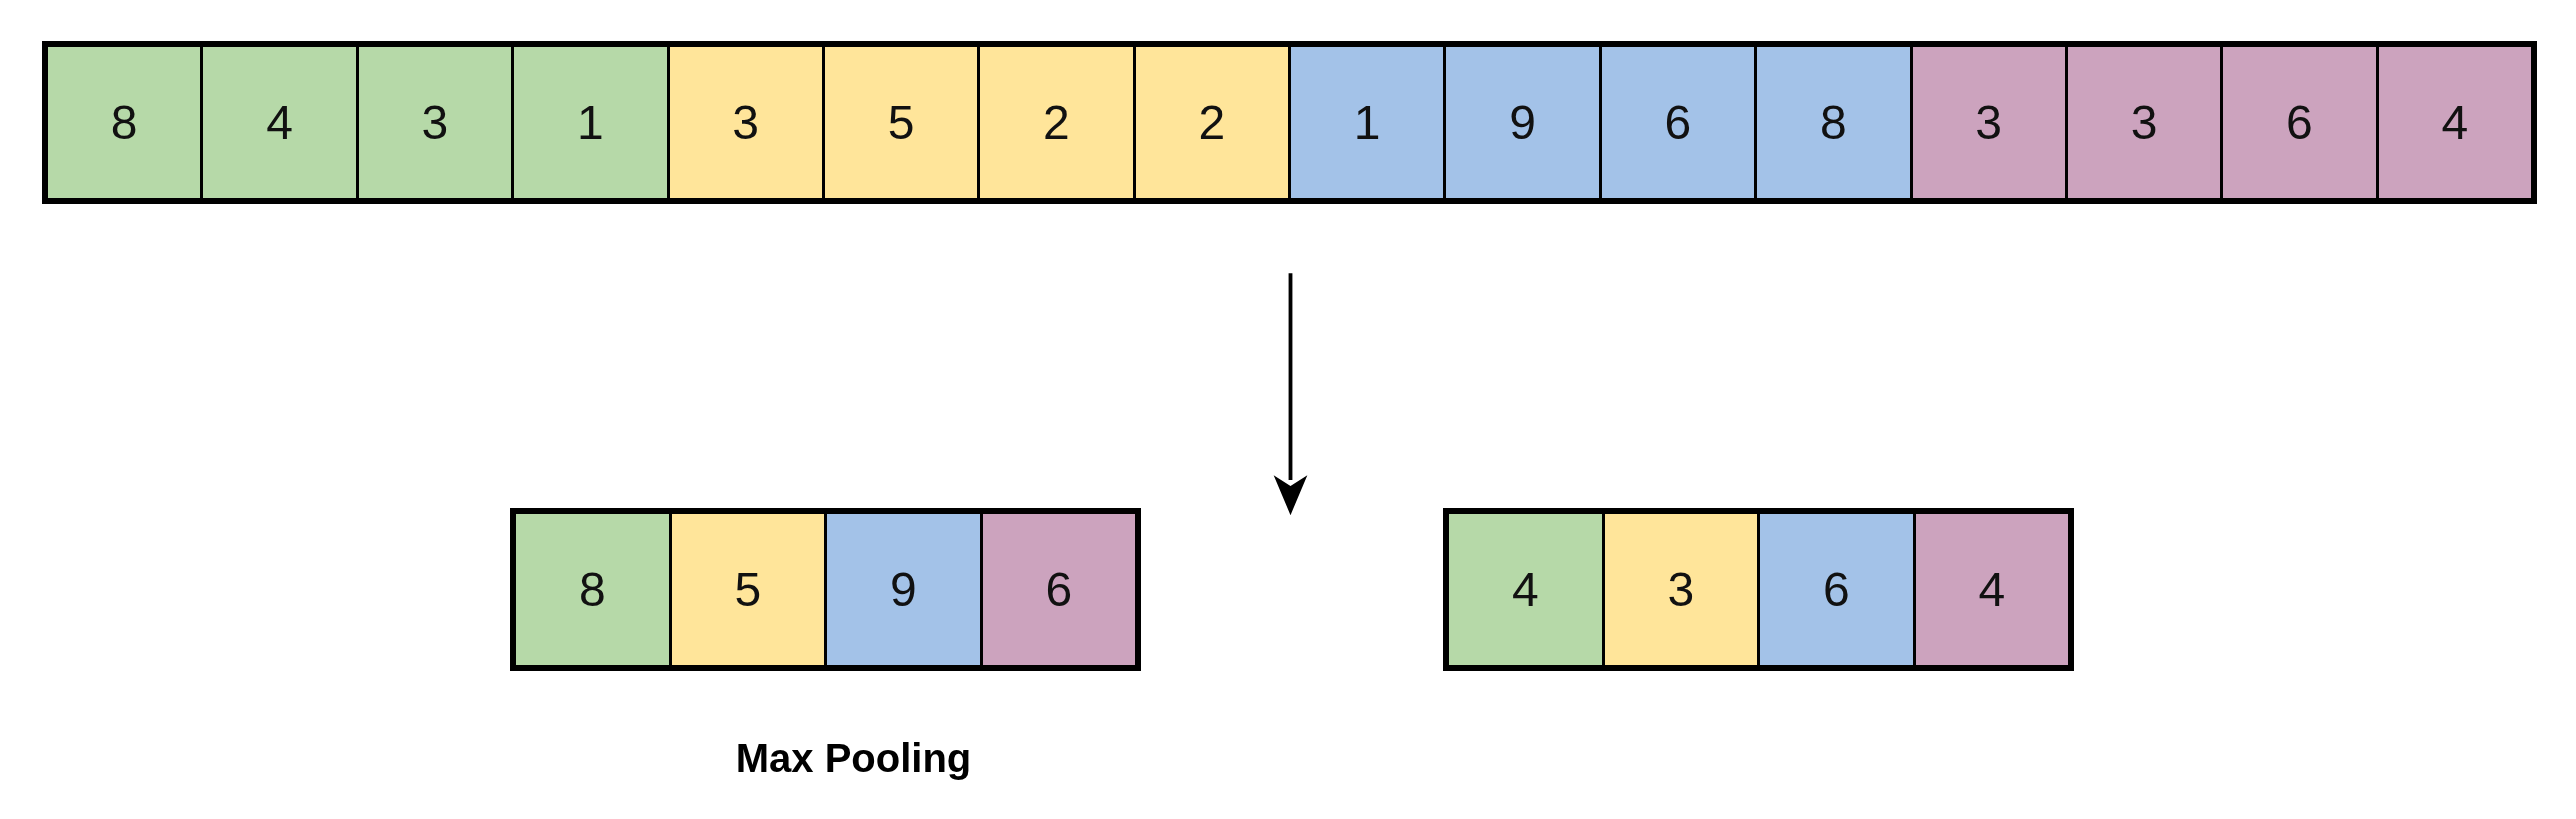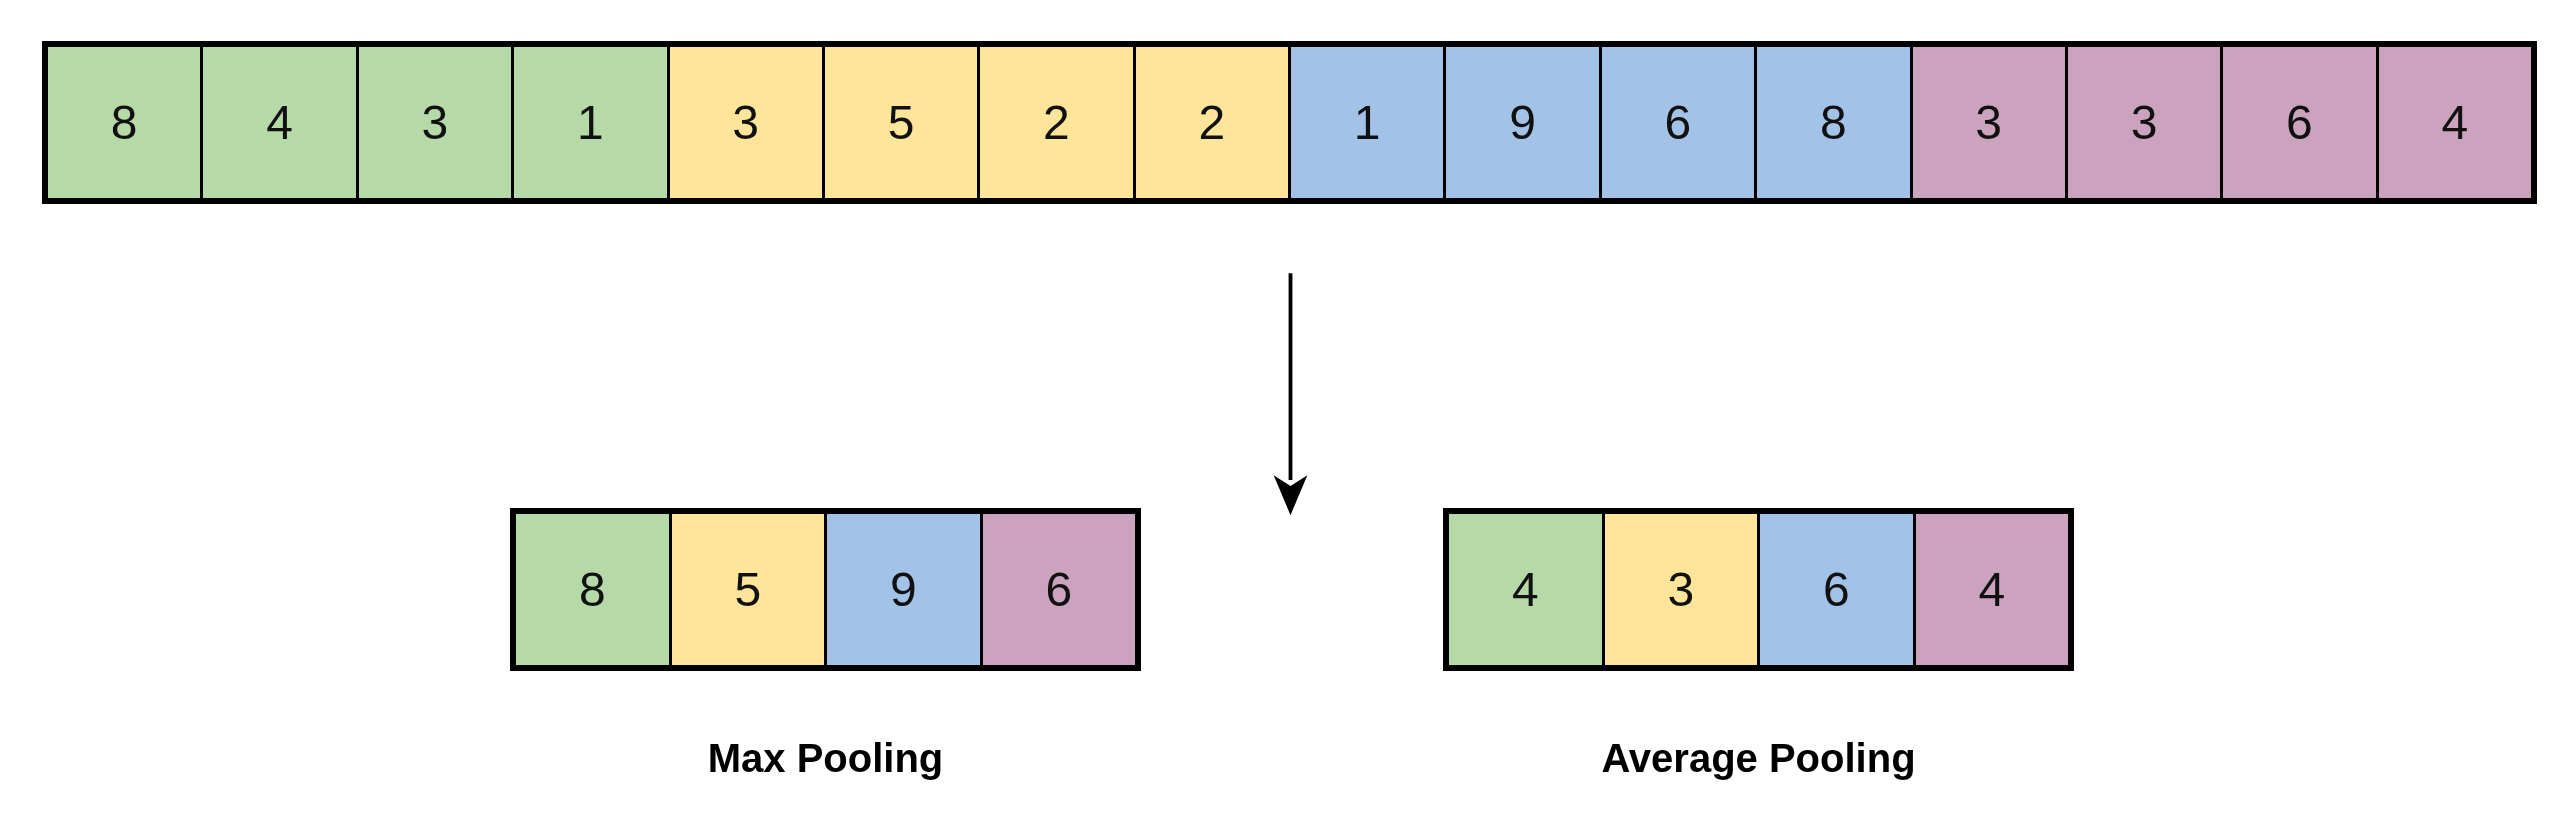--- a/index.html
+++ b/index.html
@@ -43,21 +43,21 @@
     top: 731px;
     width: 631px;
     height: 54px;
     line-height: 54px;
     text-align: center;
     font-weight: bold;
     font-size: 40px;
     color: #000000;
     white-space: nowrap;
   }
-  .label-max { left: 510px; }
+  .label-max { left: 538px; }
   .label-avg { left: 1443px; }
 </style>
 </head>
 <body>
 
 <div class="canvas">
 
   <div class="pool-row row-input">
     <div class="cell" style="background-color: rgb(182, 217, 168);">8</div>
     <div class="cell" style="background-color: rgb(182, 217, 168);">4</div>
@@ -92,16 +92,15 @@
   </div>
 
   <div class="pool-row row-avg">
     <div class="cell" style="background-color: rgb(182, 217, 168);">4</div>
     <div class="cell" style="background-color: rgb(255, 229, 154);">3</div>
     <div class="cell" style="background-color: rgb(163, 194, 232);">6</div>
     <div class="cell" style="background-color: rgb(204, 163, 190);">4</div>
   </div>
 
   <div class="pool-label label-max">Max Pooling</div>
-  <div class="pool-label label-avg">Average Pooling</div>
 
 </div>
 
 
 </body></html>

